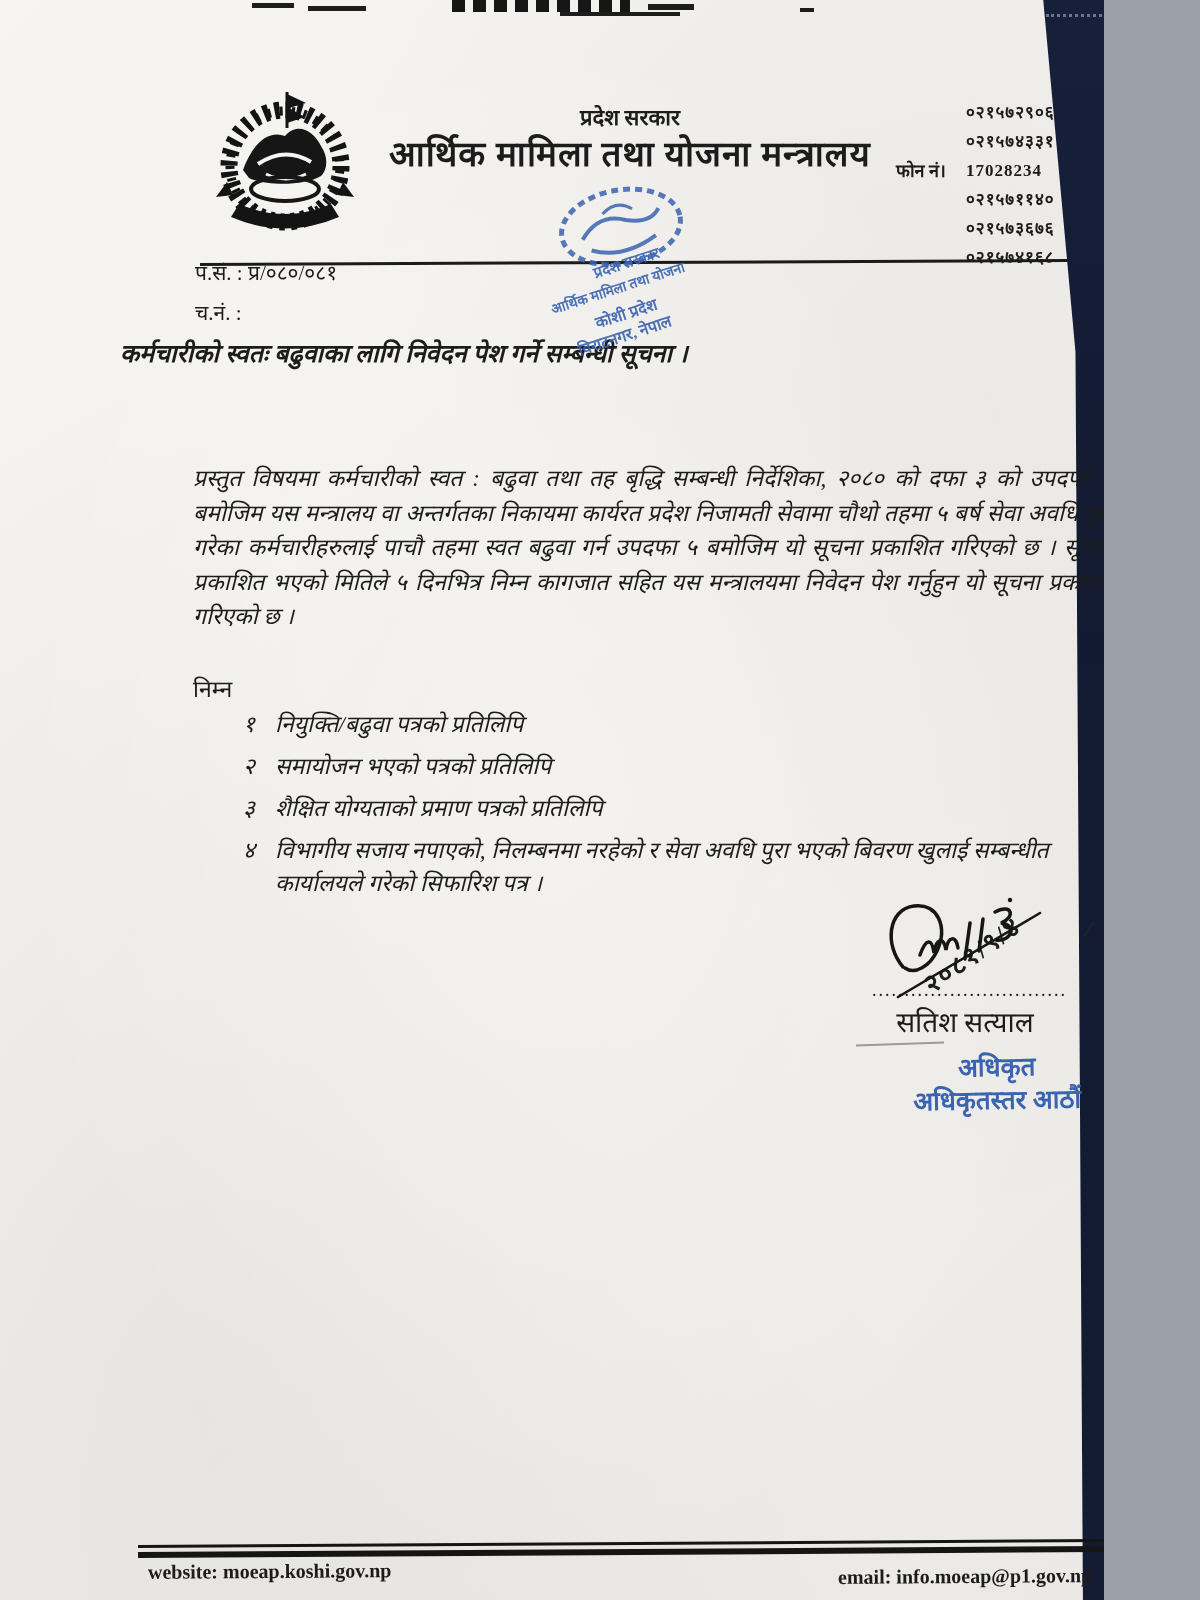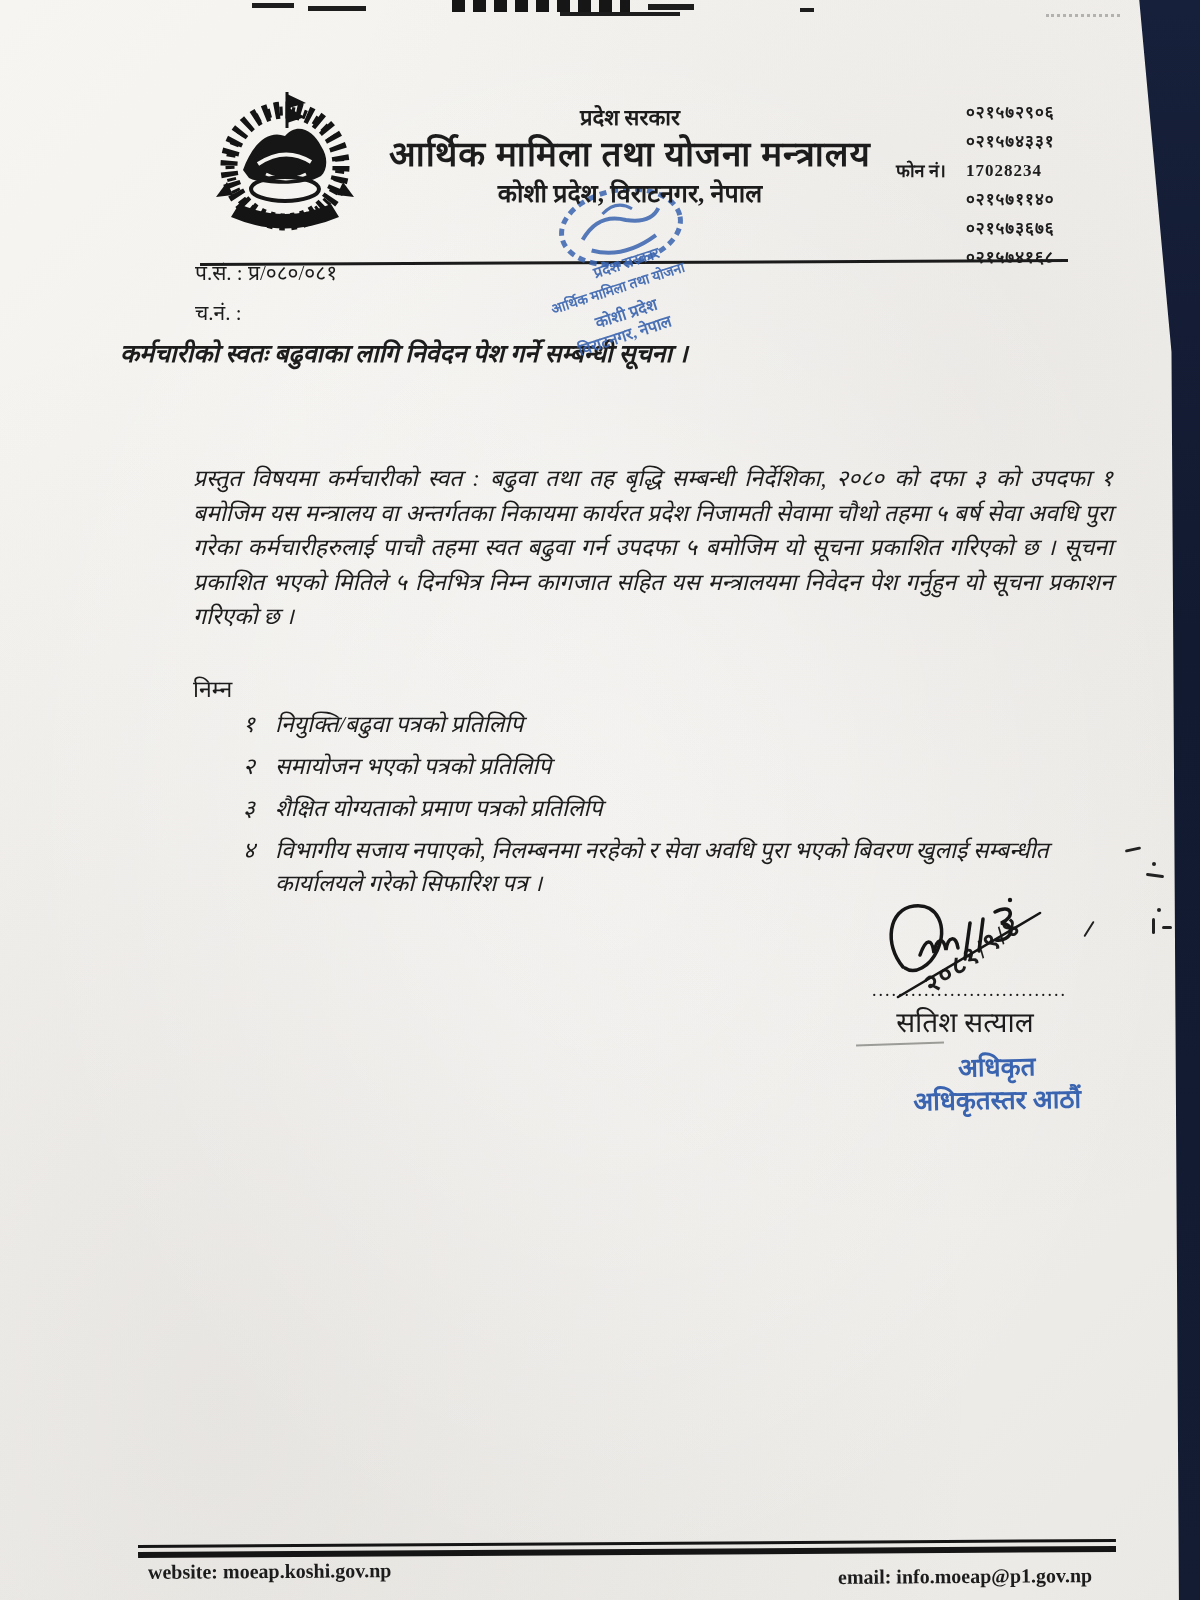--- a/index.html
+++ b/index.html
@@ -1,17 +1,17 @@
 <!DOCTYPE html>
 <html><head>
 <meta charset="utf-8">
 <style>
   html,body{margin:0;padding:0;}
   body{font-family:"Liberation Serif","DejaVu Serif",serif;background:#9aa0a8;}
-  #page{position:relative;width:1200px;height:1600px;overflow:hidden;
+  #page{position:relative;width:1104px;height:1600px;overflow:hidden;
     background:
       radial-gradient(ellipse at 18% 88%, rgba(120,115,105,0.08), transparent 55%),
       radial-gradient(ellipse at 80% 25%, rgba(120,115,105,0.06), transparent 50%),
       radial-gradient(ellipse at 50% 50%, rgba(255,255,255,0.5), transparent 70%),
       linear-gradient(135deg,#f6f5f2 0%,#f1efec 55%,#ebe9e5 100%);
     color:#1c1c1c;}
   .abs{position:absolute;}
   
   #desk{position:absolute;top:0;right:0;width:62px;height:1600px;
     background:linear-gradient(180deg,#17203a 0%,#121a31 40%,#141c33 100%);
@@ -91,21 +91,20 @@
     <path d="M58,88 q20,10 40,0" stroke="#f4f3f0" stroke-width="3" fill="none"></path>
     <ellipse cx="77" cy="103" rx="34" ry="12" fill="none" stroke="#161616" stroke-width="4"></ellipse>
     <path d="M31,118 q46,20 92,0 l8,13 q-54,23 -108,0 z" fill="#141414"></path>
     <path d="M19,96 l-11,15 17,-2 z" fill="#141414"></path>
     <path d="M135,96 l11,15 -17,-2 z" fill="#141414"></path>
   </svg>
 
   <div class="abs" id="hdr">
     <div class="gov">प्रदेश सरकार</div>
     <div class="ministry">आर्थिक मामिला तथा योजना मन्त्रालय</div>
-    <div class="addr">कोशी प्रदेश, विराटनगर, नेपाल</div>
   </div>
 
   <div class="abs" id="phones">
     <div id="phonelabel">फोन नं।</div>
     <div class="num">०२१५७२९०६</div>
     <div class="num">०२१५७४३३१</div>
     <div class="num">17028234</div>
     <div class="num">०२१५७११४०</div>
     <div class="num">०२१५७३६७६</div>
     <div class="num">०२१५७४१६८</div>

